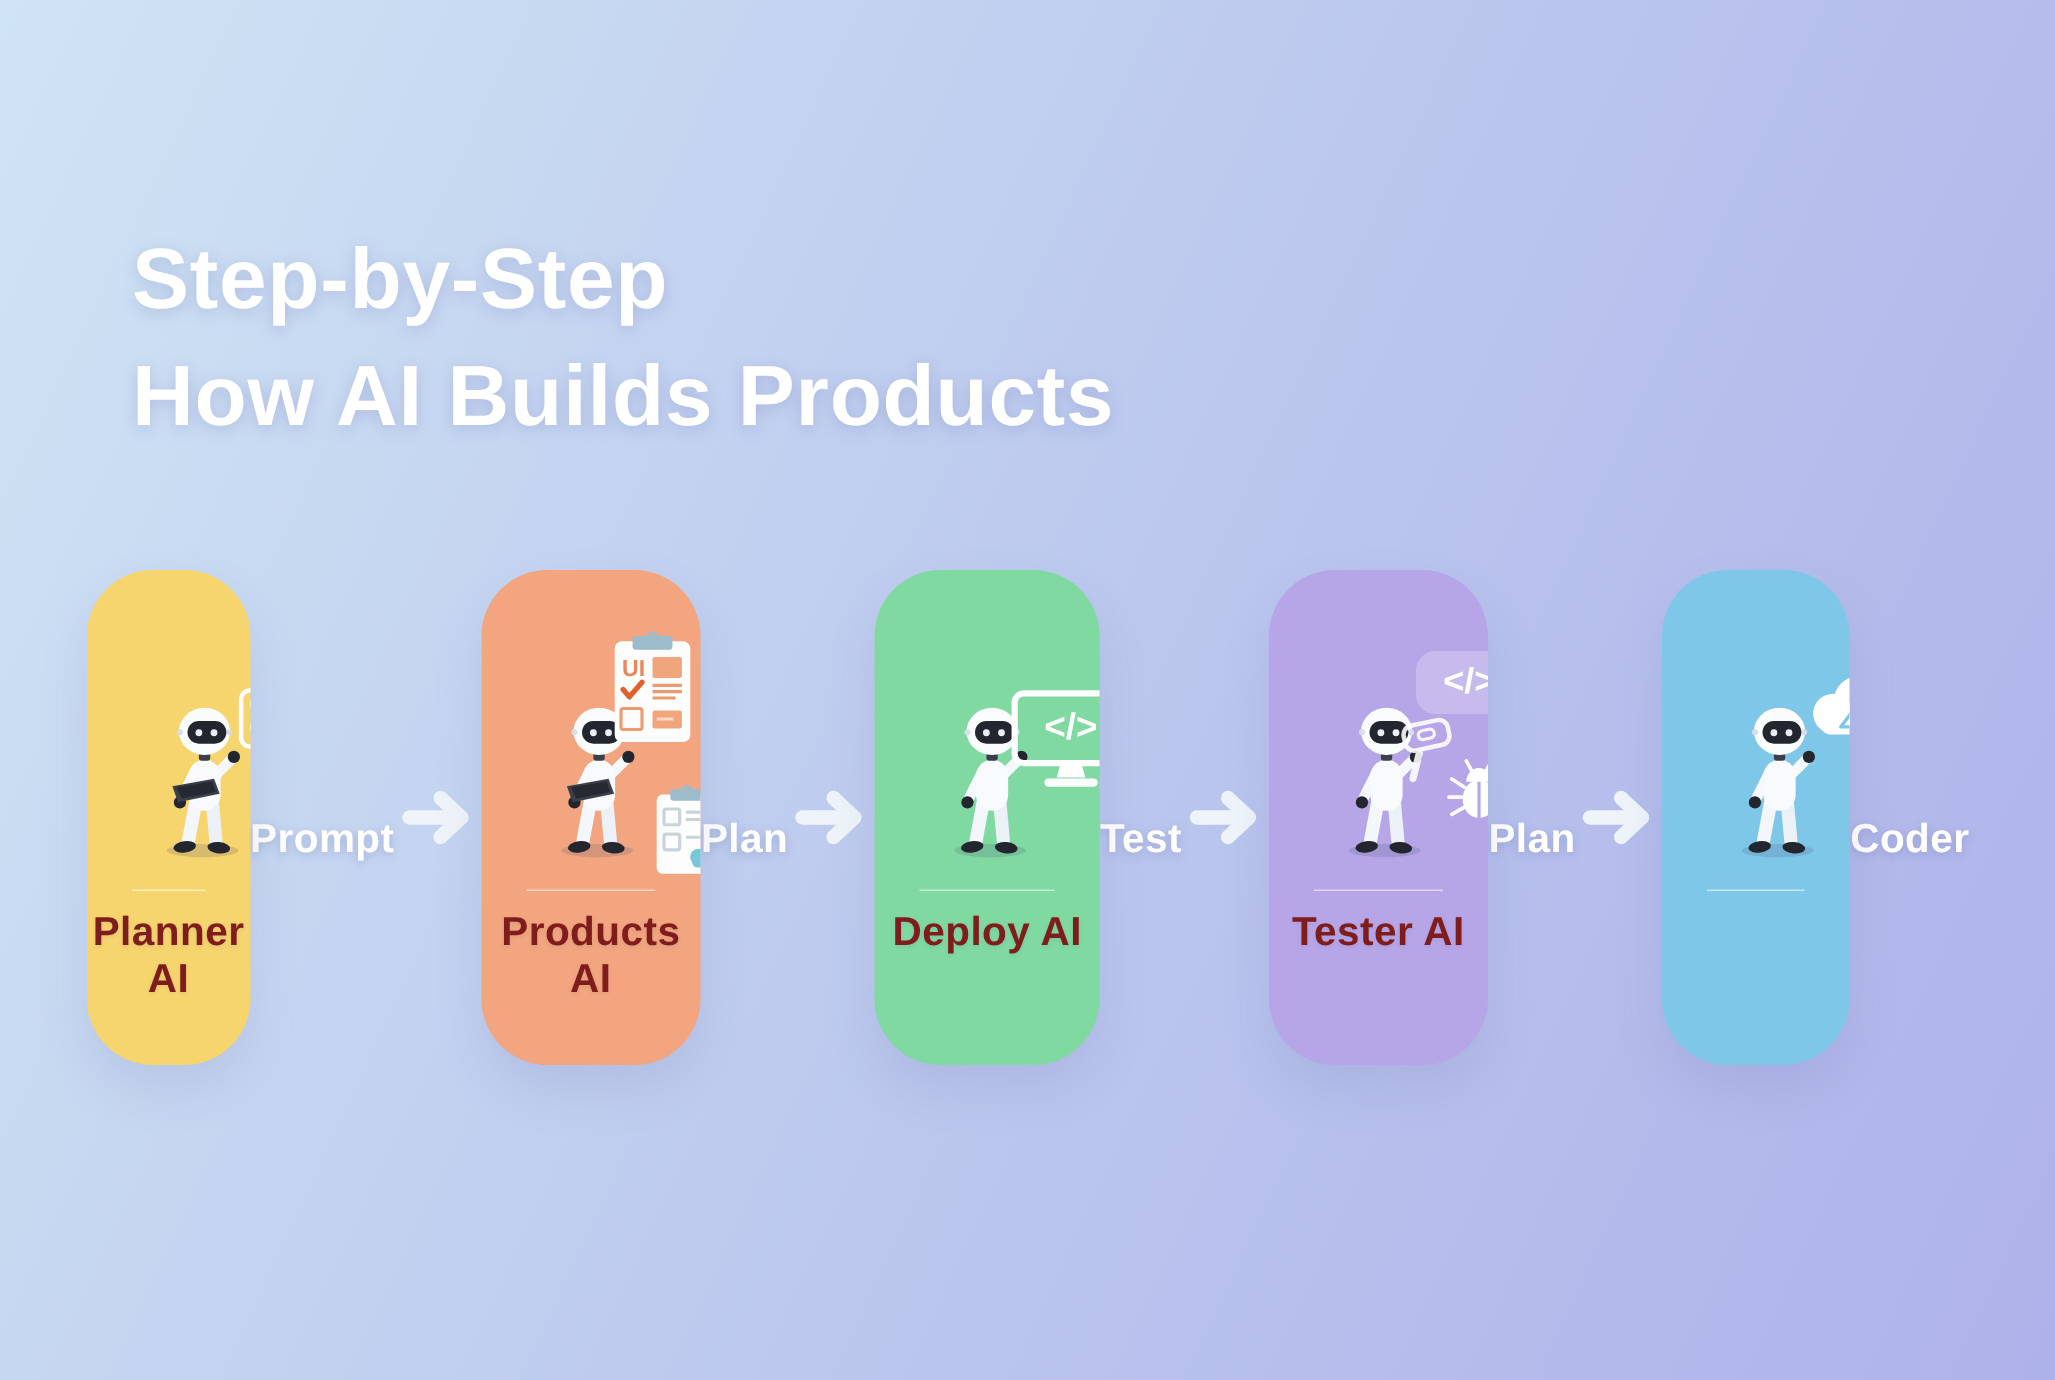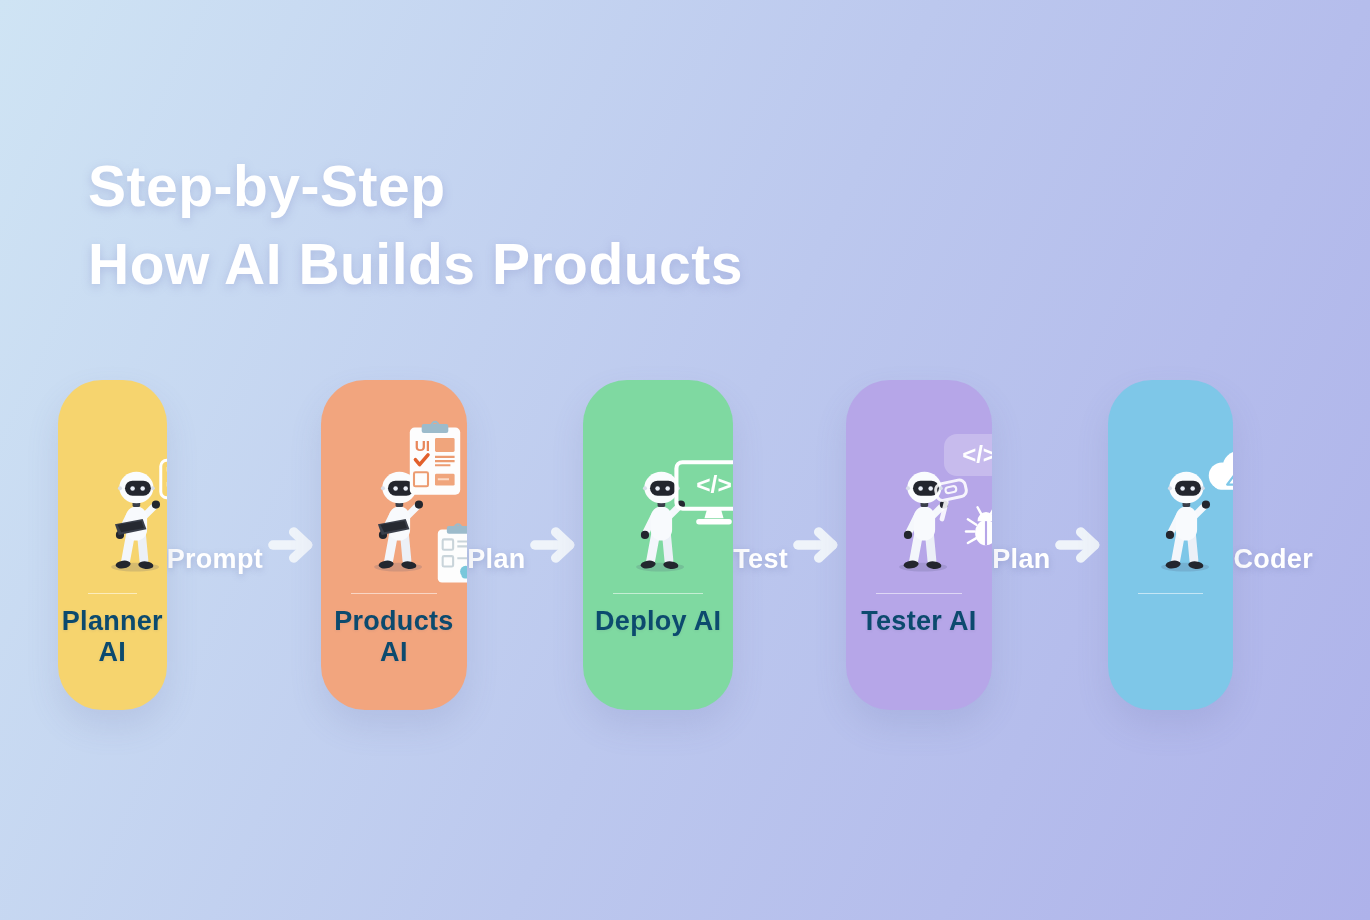--- a/index.html
+++ b/index.html
@@ -55,21 +55,21 @@
   .divider {
     position: absolute;
     top: 213px; left: 30px; right: 30px;
     height: 1px;
     background: rgba(255,255,255,0.55);
   }
   .agent {
     position: absolute;
     top: 226px; left: 0; right: 0;
     text-align: center;
-    color: #0c4a6e;
+    color: #7f1d1d;
     font-size: 27px;
     font-weight: bold;
     letter-spacing: 0.3px;
     text-shadow: 0 1px 3px rgba(90,90,120,0.12);
   }
   .stage-label {
     margin-top: 29px;
     color: #ffffff;
     font-size: 27px;
     font-weight: bold;

